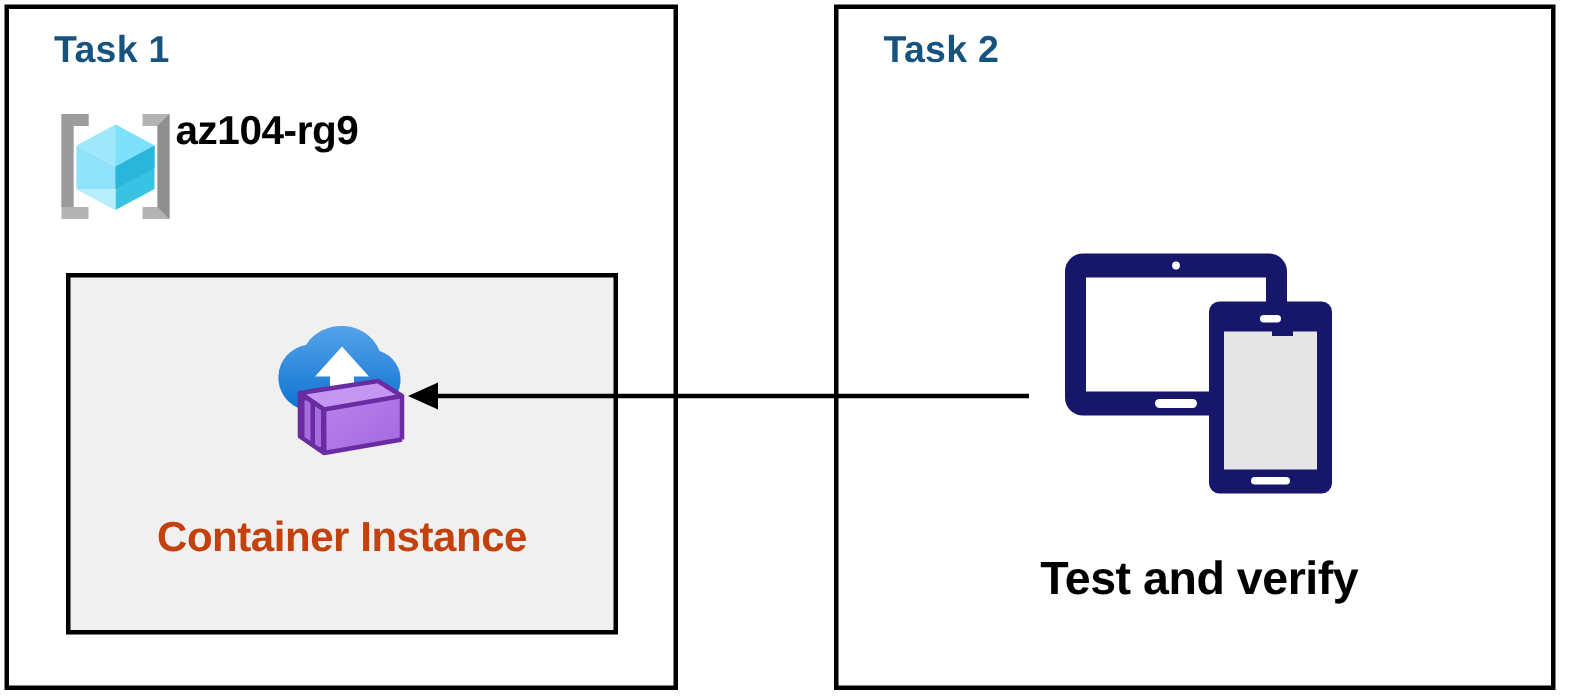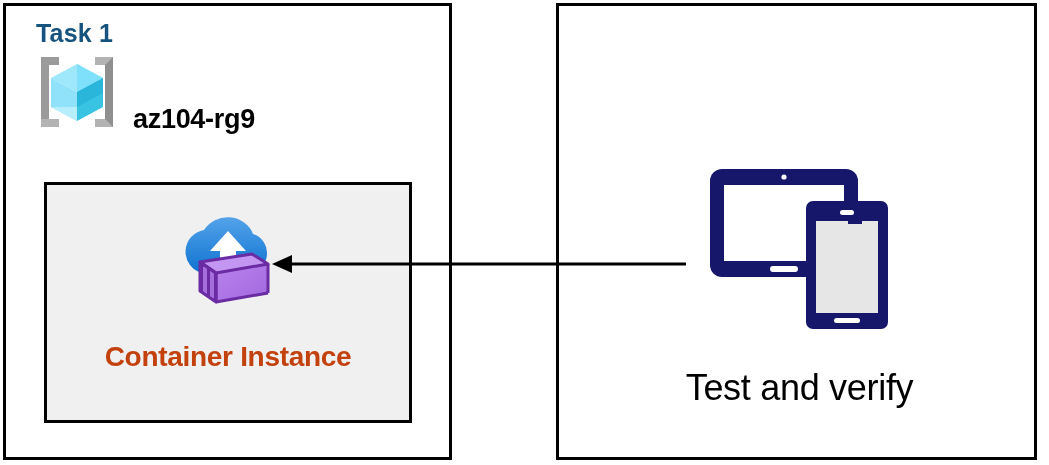--- a/index.html
+++ b/index.html
@@ -38,24 +38,23 @@
     font-weight: bold;
     color: #16537e;
     letter-spacing: 0.2px;
     white-space: nowrap;
   }
 
   
   .rg-row {
     position: absolute;
     left: 31px;
-    top: 47px;
+    top: 66px;
     display: flex;
-    align-items: flex-end;
-    gap: 16px;
+    align-items: flex-start;
   }
   .rg-label {
     font-size: 27px;
     font-weight: bold;
     color: #000000;
     white-space: nowrap;
     letter-spacing: -0.3px;
   }
 
   
@@ -90,22 +89,22 @@
     position: absolute;
     left: 0;
     top: 155px;
     width: 481px;
     display: flex;
     flex-direction: column;
     align-items: center;
   }
   .devices-label {
     margin-top: 30px;
-    font-size: 36px;
-    font-weight: normal;
+    font-size: 31px;
+    font-weight: bold;
     color: #000000;
     white-space: nowrap;
     letter-spacing: -0.3px;
   }
 
   
   #connector-arrow {
     position: absolute;
     left: 270px;
     top: 248px;
@@ -180,20 +179,21 @@
           <line x1="92" y1="57" x2="92" y2="86" stroke="#6a2ba3" stroke-width="3"></line>
           <line x1="40" y1="95" x2="92" y2="86" stroke="#6a2ba3" stroke-width="3"></line>
         </svg>
       </span>
       <span class="ci-label">Container Instance</span>
     </div>
   </div>
 
   <div class="panel" id="panel-task-2">
 
+    <div class="panel-title">Task 2</div>
 
     <div id="devices-block">
       <span>
         <svg width="196" height="172" viewBox="0 0 196 172" aria-hidden="true">
 
           <rect x="8" y="8" width="148" height="108" rx="12" ry="12" fill="#16166b"></rect>
 
           <rect x="22" y="24" width="120" height="76" fill="#ffffff"></rect>
 
           <circle cx="82" cy="16" r="2.6" fill="#ffffff"></circle>

